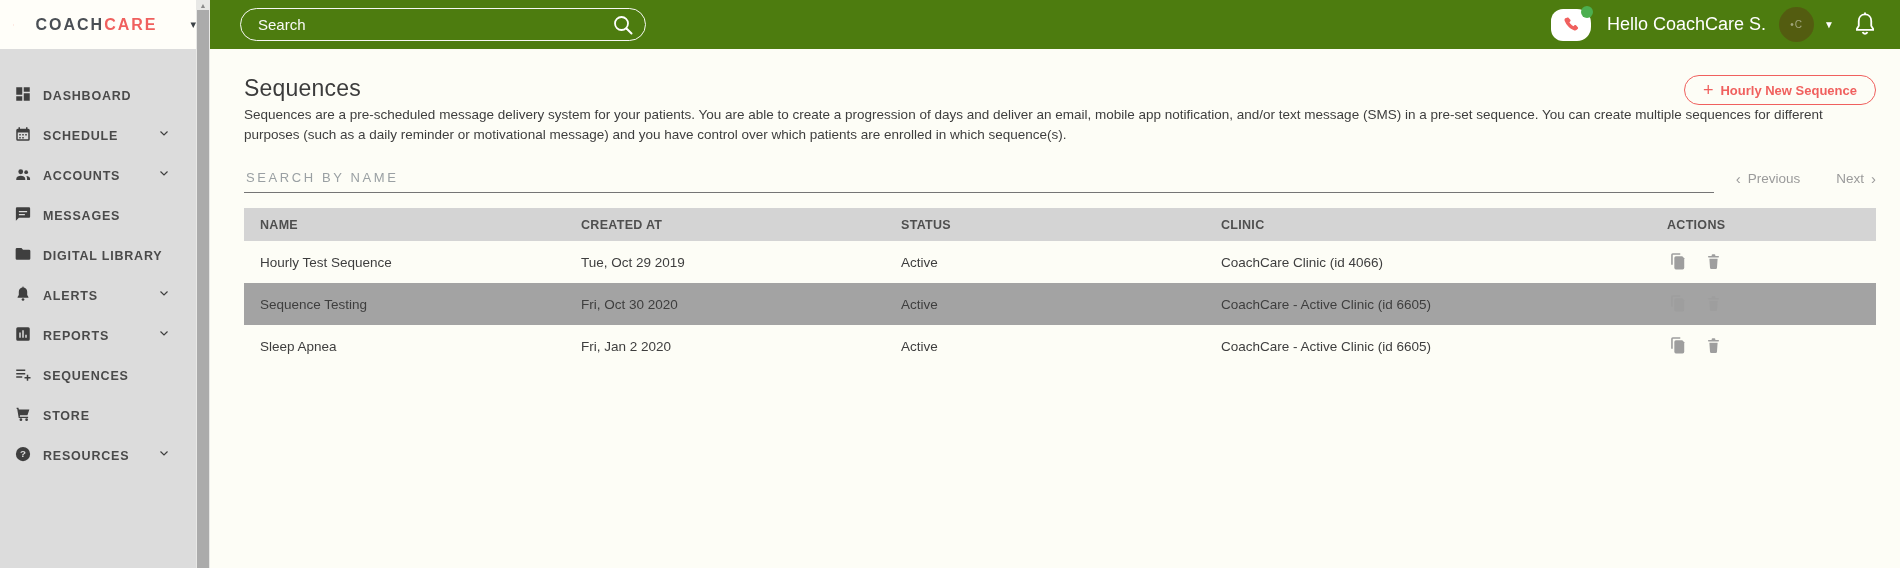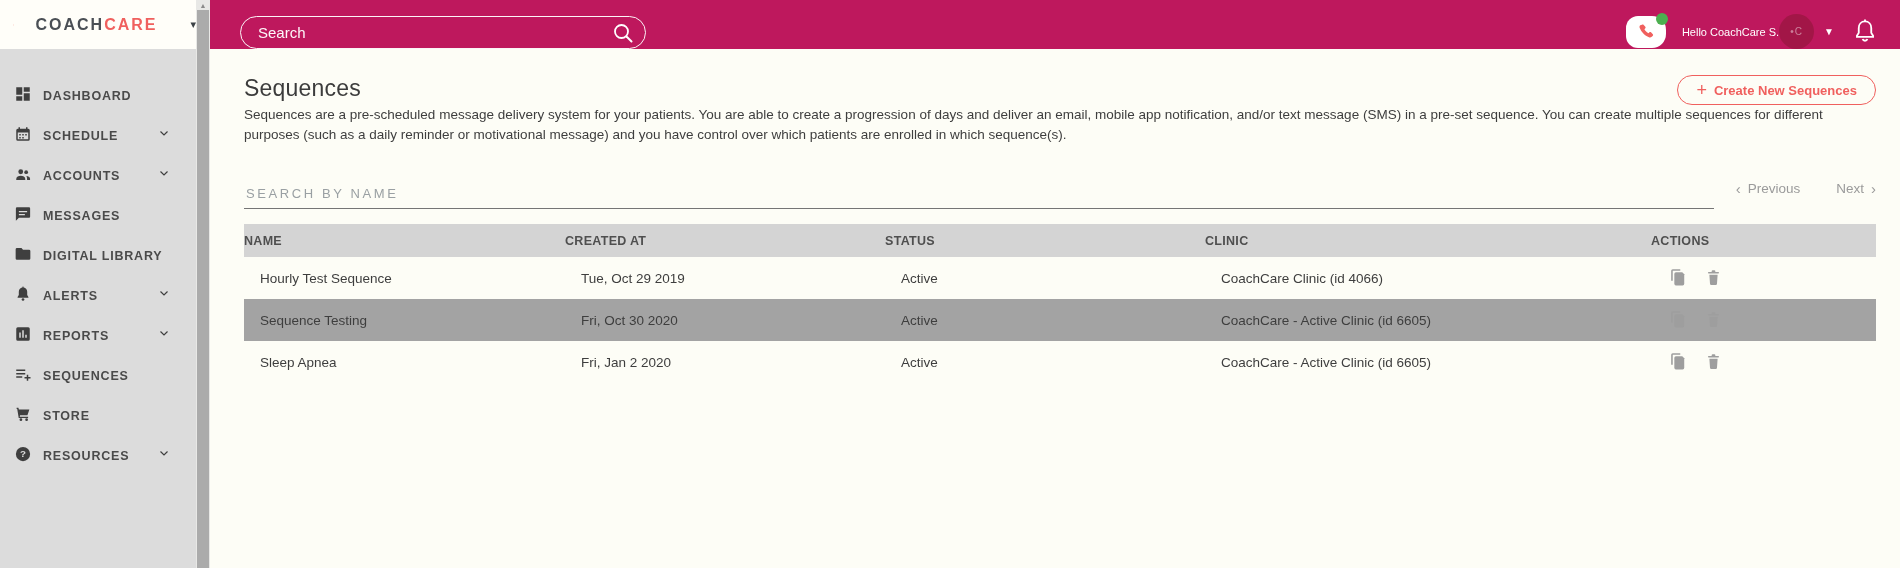--- a/index.html
+++ b/index.html
@@ -28,72 +28,72 @@
 
   
   .scroll-col { width:14px; flex:0 0 14px; background:#e8e8e6; position:relative; }
   .scroll-arrow { height:10px; display:flex; align-items:center; justify-content:center;
     font-size:7px; color:#8a8a8a; }
   .scroll-thumb { position:absolute; top:10px; bottom:0; left:1px; right:1px;
     background:#ababab; }
 
   
   .main { flex:1; display:flex; flex-direction:column; }
-  .topbar { height:49px; background:#be185d; display:flex; align-items:flex-end;
+  .topbar { height:49px; background:#4d7c0f; display:flex; align-items:center;
     padding:0 22px 0 30px; flex:0 0 49px; }
   .searchbox { position:relative; width:406px; height:33px; }
   .searchbox input { width:100%; height:100%; background:transparent;
     border:1.5px solid rgba(255,255,255,0.95); border-radius:17px; outline:none;
     color:#fff; font-size:15px; padding:0 40px 0 17px;
     font-family:"Liberation Sans", sans-serif; }
   .searchbox input::placeholder { color:rgba(255,255,255,0.97); }
   .search-mag { position:absolute; right:11px; top:5px; width:24px; height:24px; cursor:pointer; }
   .top-right { margin-left:auto; display:flex; align-items:center; }
   .phone-badge { position:relative; width:40px; height:32px; background:#fff;
     border-radius:12px 14px 14px 12px; display:flex; align-items:center;
     justify-content:center; margin-right:16px; cursor:pointer; }
   .phone-badge svg { width:20px; height:20px; fill:#f0605e; }
   .phone-dot { position:absolute; top:-3px; right:-2px; width:12px; height:12px;
     border-radius:50%; background:#4caf50; }
-  .greeting { color:#fff; font-size:11px; white-space:nowrap; }
+  .greeting { color:#fff; font-size:18px; margin-right:13px; white-space:nowrap; }
   .avatar { width:35px; height:35px; border-radius:50%; background:rgba(100,20,20,0.30);
     display:flex; align-items:center; justify-content:center; cursor:pointer;
     color:rgba(255,255,255,0.45); font-size:10px; letter-spacing:1px; }
   .user-caret { color:#fff; font-size:10px; margin:0 18px 0 10px; cursor:pointer; }
   .bell { width:26px; height:28px; cursor:pointer; }
 
   .content { flex:1; padding:26px 24px 0 34px; position:relative; }
   .title-row { display:flex; align-items:flex-start; }
   h1.page-title { font-size:23px; font-weight:400; color:#3c3c3c; letter-spacing:0.2px; }
   .create-btn { margin-left:auto; height:30px; padding:0 18px; background:transparent;
     border:1px solid #f0605e; border-radius:15px; color:#f0605e; font-size:13px;
     font-weight:bold; cursor:pointer; display:flex; align-items:center;
     font-family:"Liberation Sans", sans-serif; }
   .create-btn .plus { font-size:18px; font-weight:400; margin-right:7px; line-height:1; }
   .description { font-size:13.5px; color:#3e3e3e; line-height:1.45;
     max-width:1660px; }
 
-  .filter-row { margin-top:36px; display:flex; align-items:flex-start; }
+  .filter-row { margin-top:20px; display:flex; align-items:flex-end; }
   .name-search { flex:1; border:none; border-bottom:1px solid #757575; background:transparent;
     outline:none; font-size:13.5px; padding:6px 2px 7px 2px; color:#3e3e3e;
     font-family:"Liberation Sans", sans-serif; }
   .name-search::placeholder { color:#9aa0a3; letter-spacing:2.6px; font-size:13px; }
   .pagination { display:flex; align-items:center; margin-left:22px; padding-bottom:6px;
     color:#9b9b9b; font-size:13.5px; }
   .page-btn { display:flex; align-items:center; background:none; border:none;
     color:#9b9b9b; font-size:13.5px; cursor:pointer;
     font-family:"Liberation Sans", sans-serif; }
   .page-btn .chev { font-size:15px; }
   .page-btn.prev .chev { margin-right:7px; }
   .page-btn.next .chev { margin-left:7px; }
   .page-btn.prev { margin-right:36px; }
 
   
   table.seq { margin-top:15px; width:100%; border-collapse:collapse; table-layout:fixed; }
-  table.seq th { background:#d4d4d4; height:33px; text-align:left; padding-left:0;
+  table.seq th { background:#d4d4d4; height:33px; text-align:left; padding-left:16px;
     font-size:12.5px; color:#4f4f4f; letter-spacing:0.3px; font-weight:bold; }
   table.seq td { height:42px; padding-left:16px; font-size:13.5px; color:#3e3e3e; }
   tr.row-alt td { background:#a3a3a3; }
   .col-name { width:321px; } .col-created { width:320px; } .col-status { width:320px; }
   .col-clinic { width:446px; } .col-actions { width:auto; }
   .action-btns { display:flex; align-items:center; gap:16px; }
   .icon-btn { background:none; border:none; cursor:pointer; padding:0; width:20px; height:20px; }
   .icon-btn svg { width:19px; height:19px; fill:#9e9e9e; }
 </style>
 </head>
@@ -253,21 +253,21 @@
           <path d="M12 1.4v1.8" stroke="#fff" stroke-width="1.7"></path>
         </svg>
       </div>
     </header>
 
     <main class="content">
       <div class="title-row">
         <h1 class="page-title">Sequences</h1>
         <button class="create-btn">
           <span class="plus">+</span>
-          <span>Create New Sequences</span>
+          <span>Hourly New Sequence</span>
         </button>
       </div>
 
       <p class="description">Sequences are a pre-scheduled message delivery system for your patients. You are able to create a progression of days and deliver an email, mobile app notification, and/or text message (SMS) in a pre-set sequence. You can create multiple sequences for different purposes (such as a daily reminder or motivational message) and you have control over which patients are enrolled in which sequence(s).</p>
 
       <div class="filter-row">
         <input class="name-search" type="text" placeholder="SEARCH BY NAME" style="">
         <div class="pagination">
           <button class="page-btn prev">
             <span class="chev">‹</span>

